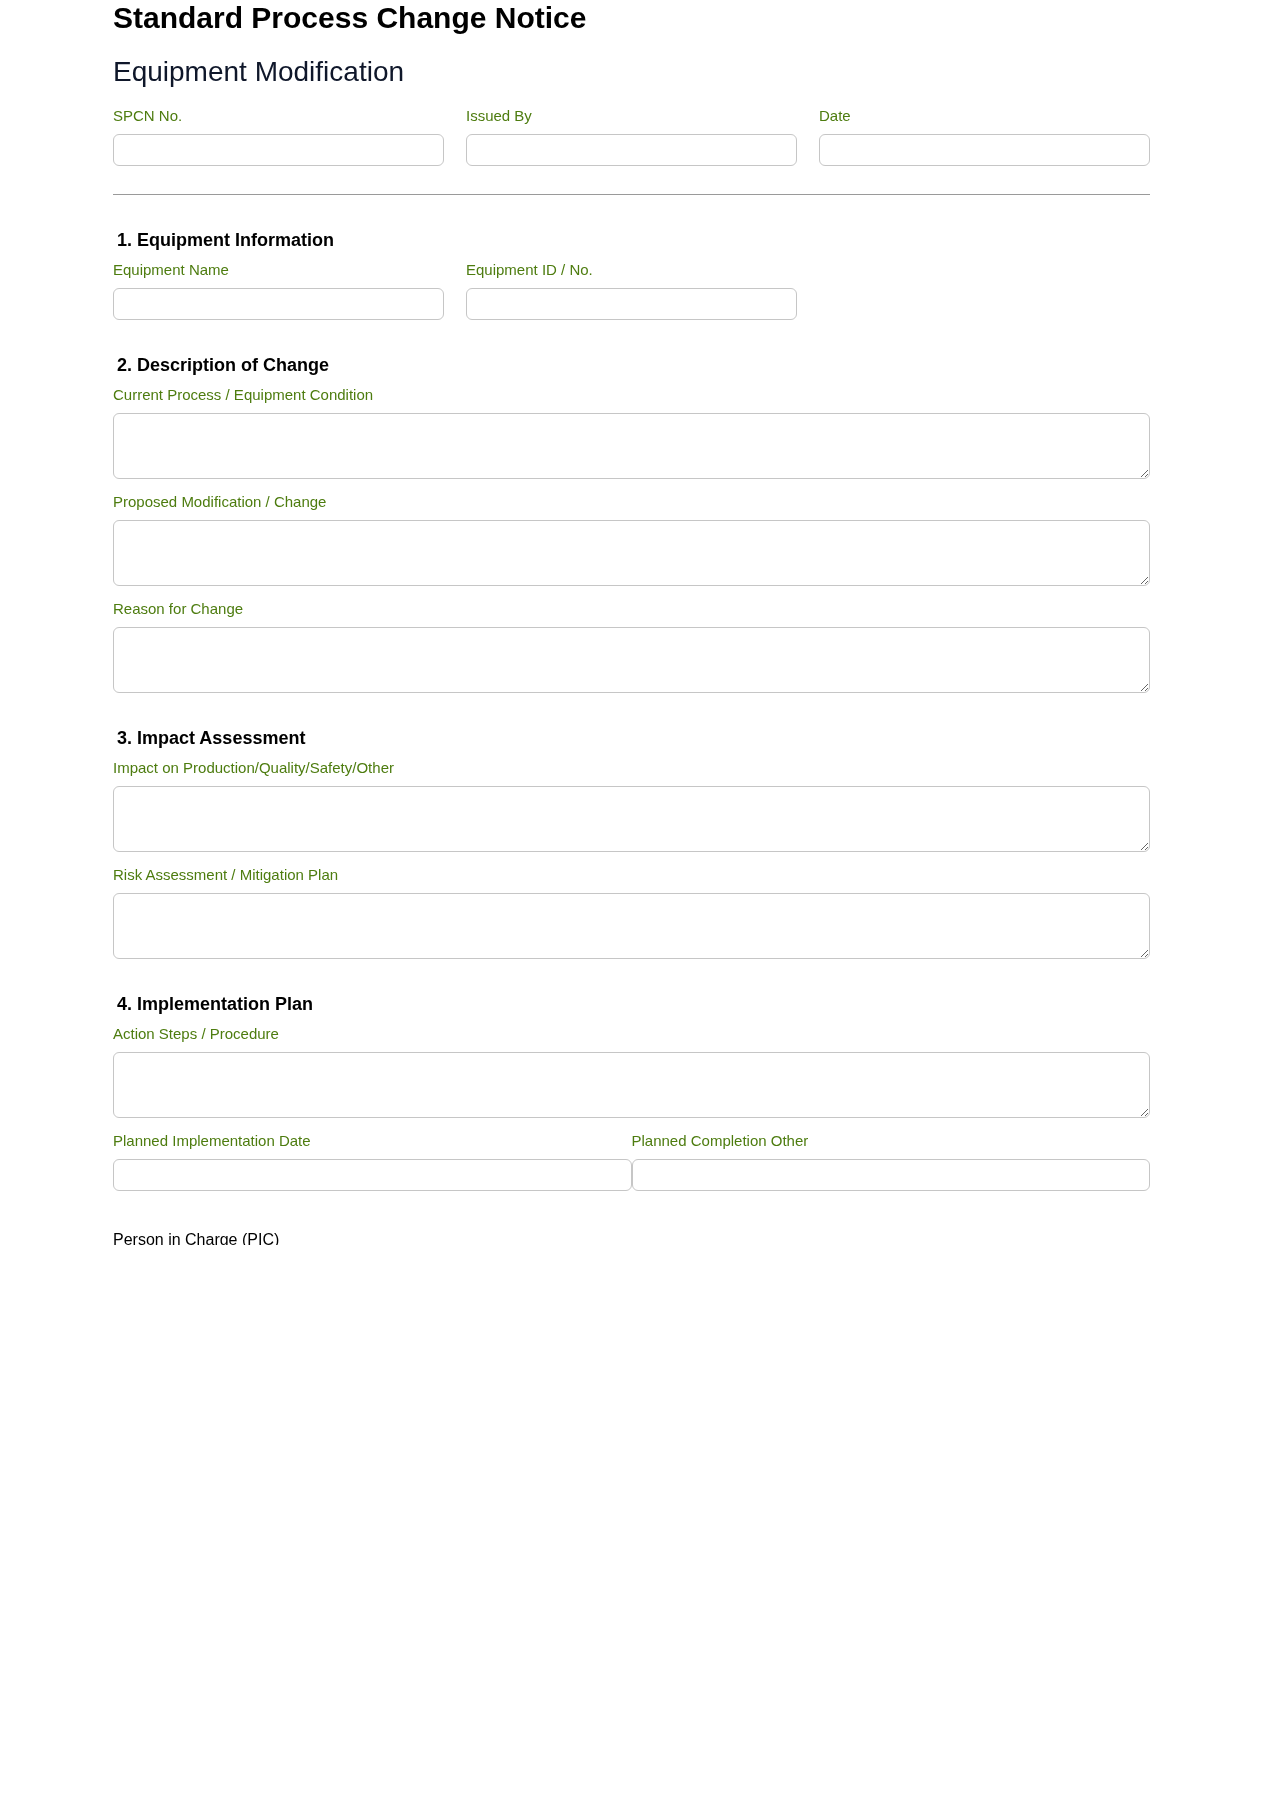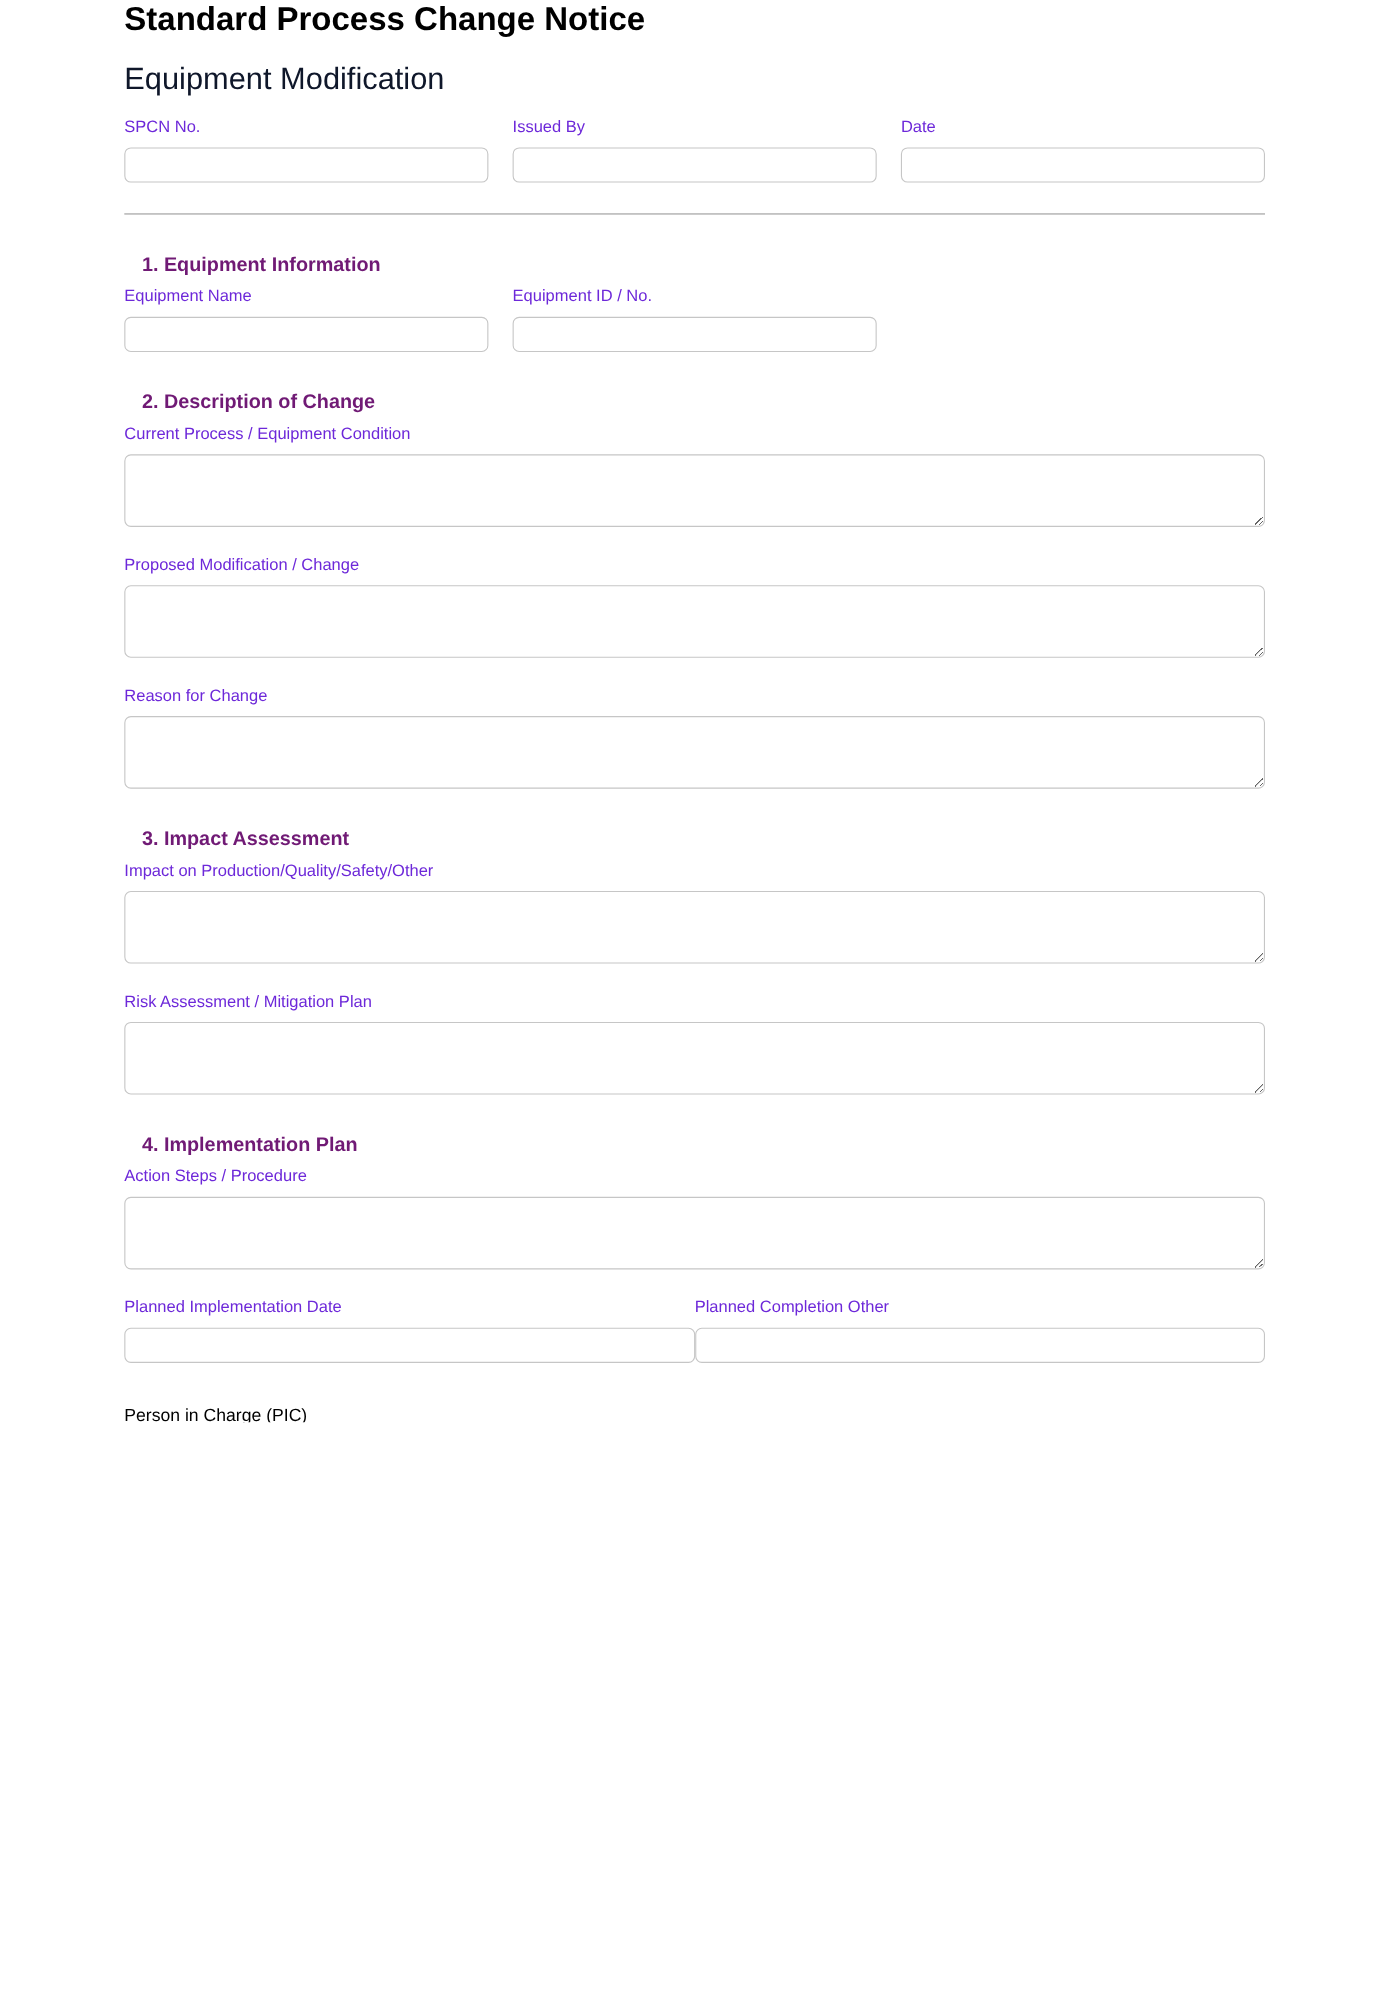--- a/index.html
+++ b/index.html
@@ -34,27 +34,27 @@
   }
   .grid3 {
     display: grid;
     grid-template-columns: repeat(3, 1fr);
     column-gap: 22px;
   }
   .grid2 {
     display: grid;
     grid-template-columns: repeat(2, 1fr);
   }
-  .field { margin-bottom: 26px; }
+  .field { margin-bottom: 14px; }
   .grid3 .field, .grid2 .field { margin-bottom: 0; }
   .field label {
     display: block;
     font-size: 15px;
     line-height: 18px;
-    color: #6d28d9;
+    color: #4d7c0f;
     margin: 0 0 9px 0;
   }
   .text-input {
     box-sizing: border-box;
     display: block;
     width: 100%;
     height: 32px;
     border: 1px solid #c6c6c6;
     border-radius: 6px;
     background: #fff;
@@ -82,22 +82,22 @@
   hr.divider {
     border: none;
     border-top: 1px solid #9a9a9a;
     margin: 28px 0 0 0;
   }
   .section { margin-top: 34px; }
   .section h3.section-heading {
     font-size: 18px;
     line-height: 22px;
     font-weight: bold;
-    margin: 0 0 10px 16px;
-    color: #701a75;
+    margin: 0 0 10px 4px;
+    color: #000000;
   }
   .pic-clip {
     height: 14px;
     overflow: hidden;
     margin-top: 40px;
   }
   .pic-clip label { margin: 0; }
 </style>
 </head>
 <body>

